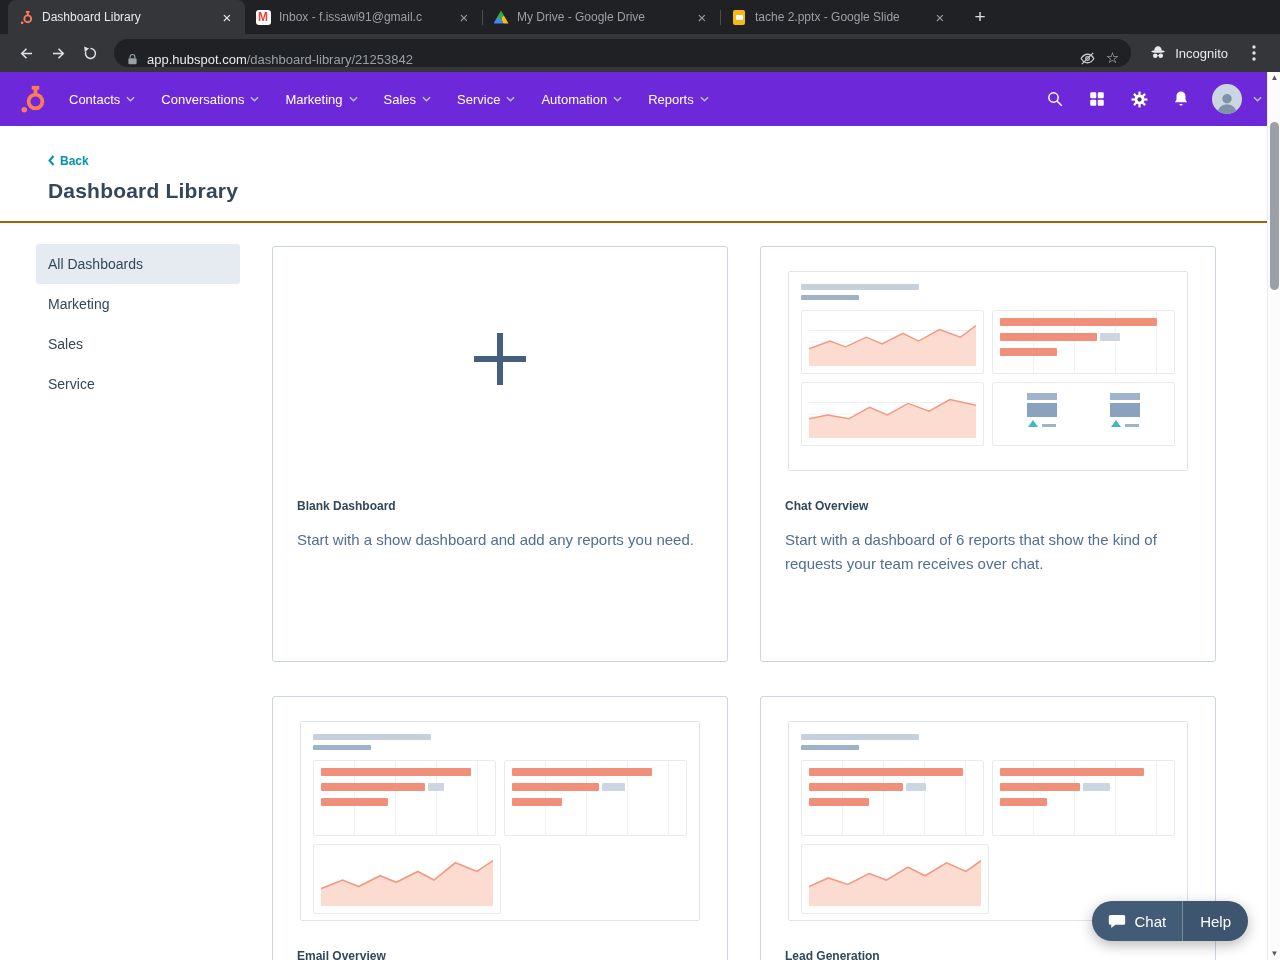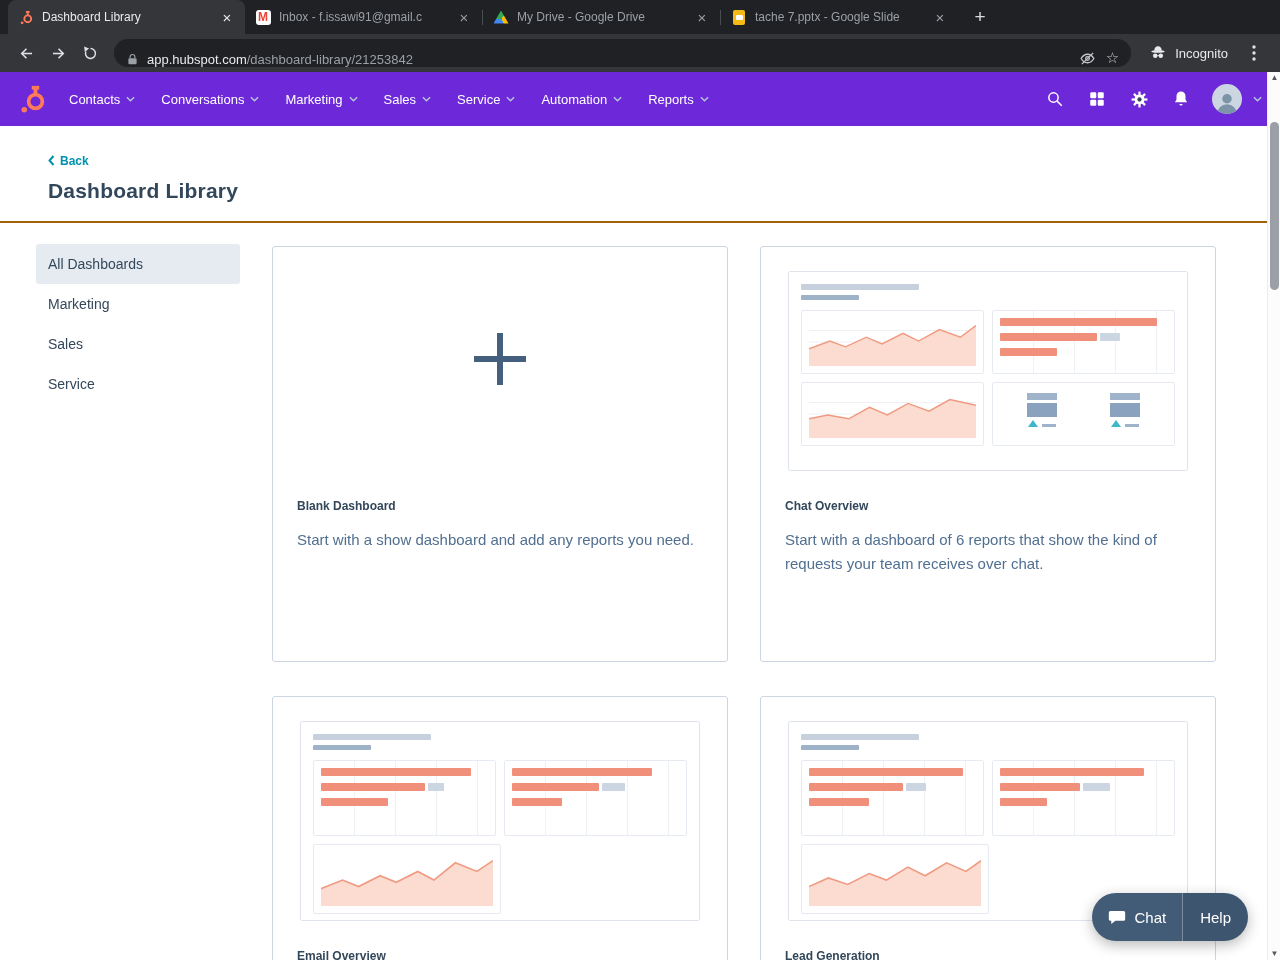--- a/index.html
+++ b/index.html
@@ -70,21 +70,21 @@
   .t-metrics{display:flex;justify-content:space-around;align-items:flex-start;padding-top:3px;height:100%;}
   .mg{display:flex;flex-direction:column;align-items:center;gap:3px;}
   .mg .b1{width:30px;height:7px;background:#9fb3ca;}
   .mg .b2{width:30px;height:14px;background:#8aa2bd;}
   .mg .row{display:flex;align-items:flex-end;gap:4px;}
   .mg .tri{width:0;height:0;border-left:5px solid transparent;border-right:5px solid transparent;border-bottom:7px solid #3fb7c6;}
   .mg .dash{width:14px;height:3px;background:#9fb3ca;}
   .t-half{width:188px;margin-top:8px;}
 
   
-  .chat-widget{position:absolute;right:32px;bottom:19px;height:48px;background:#425b76;border-radius:26px;display:flex;align-items:center;color:#fff;box-shadow:0 4px 14px rgba(0,0,0,.28);overflow:hidden;}
+  .chat-widget{position:absolute;right:32px;bottom:19px;height:40px;background:#425b76;border-radius:26px;display:flex;align-items:center;color:#fff;box-shadow:0 4px 14px rgba(0,0,0,.28);overflow:hidden;}
   .cw-chat{display:flex;align-items:center;gap:8px;padding:0 16px;font-size:15px;height:100%;cursor:pointer;}
   .cw-sep{width:1px;align-self:stretch;background:rgba(255,255,255,.3);}
   .cw-help{padding:0 17px;font-size:15px;height:100%;display:flex;align-items:center;background:rgba(0,0,0,.06);cursor:pointer;}
 
   .scrollbar{position:absolute;top:72px;right:0;width:13px;bottom:0;background:#fcfcfc;border-left:1px solid #ececec;}
   .sb-thumb{position:absolute;top:50px;left:2px;width:9px;height:168px;background:#9aa0a6;border-radius:5px;cursor:pointer;}
   .sb-arrow{position:absolute;left:0;width:13px;height:12px;color:#55585c;font-size:8px;text-align:center;line-height:12px;cursor:pointer;}
 </style>
 </head>
 <body>
@@ -121,21 +121,21 @@
       <span class="tab-title">My Drive - Google Drive</span>
       <span class="tab-close">×</span>
     </div>
     <span class="tab-sep"></span>
     <div class="tab">
       <span class="favicon">
           <span class="slides-sq">
             <i></i>
           </span>
         </span>
-      <span class="tab-title">tache 7.pptx - Google Slide</span>
+      <span class="tab-title">tache 2.pptx - Google Slide</span>
       <span class="tab-close">×</span>
     </div>
     <div class="newtab">+</div>
   </div>
 
   <div class="toolbar">
     <span class="tool-btn">
       <svg width="19" height="19" viewBox="0 0 24 24" fill="none" stroke="#dee1e6" stroke-width="2">
           <path d="M19 12H6"></path>
           <path d="M12 6l-6 6 6 6"></path>

